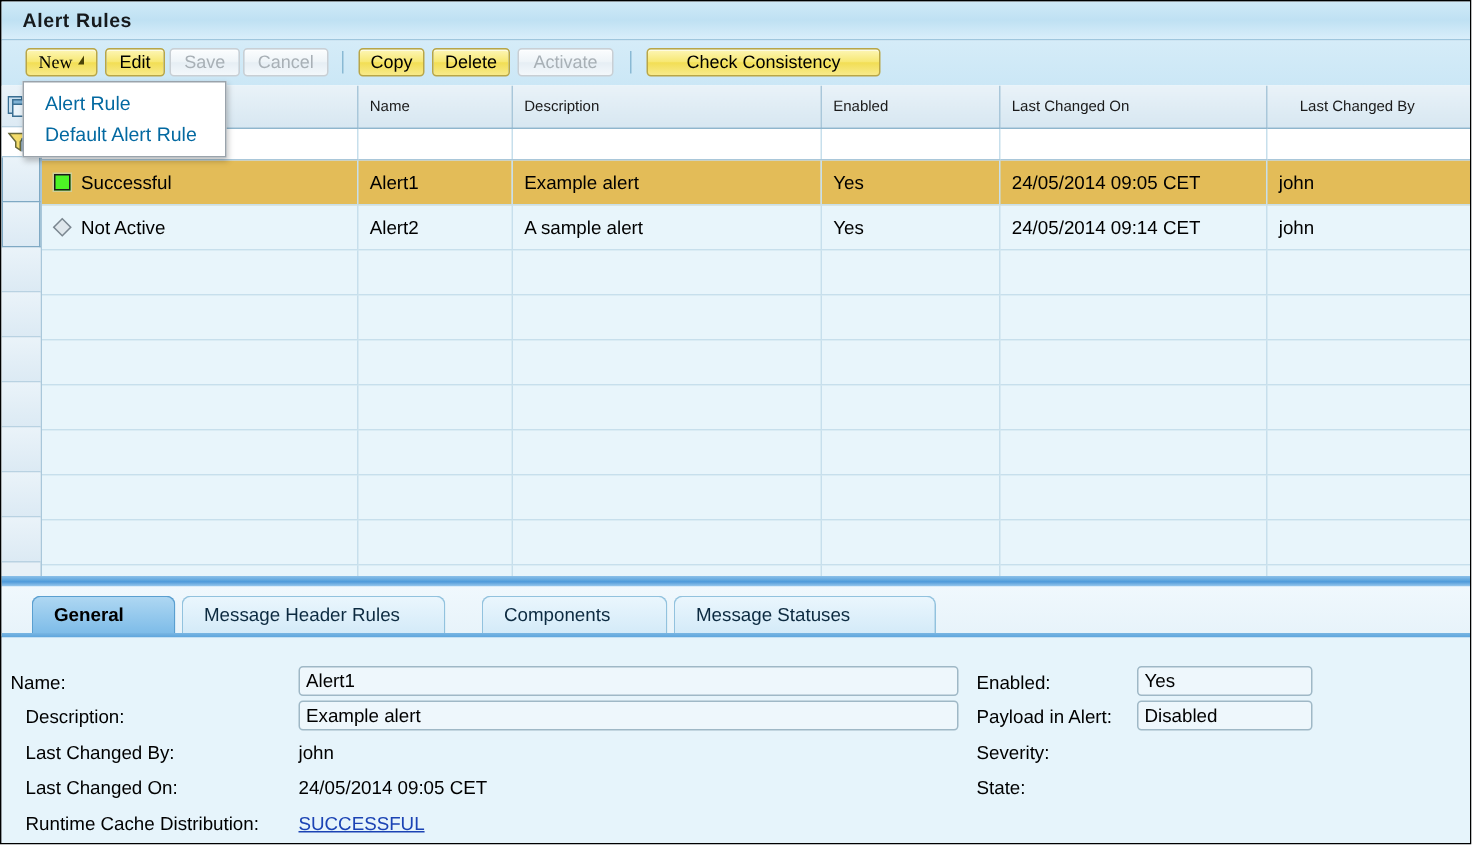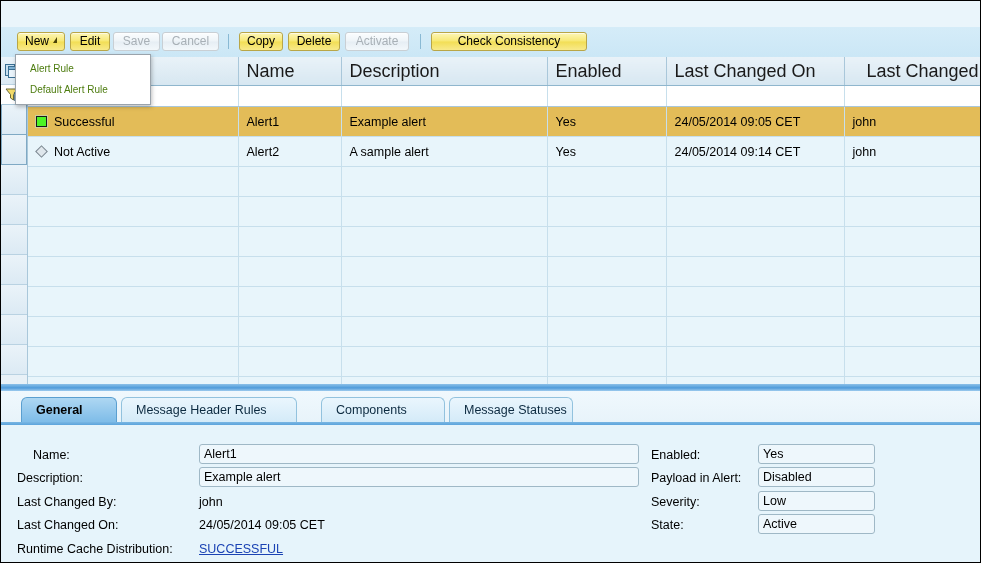--- a/index.html
+++ b/index.html
@@ -104,22 +104,22 @@
     border: 1px solid #9aa3ab;
     box-shadow: 1px 2px 4px rgba(0,0,0,0.25);
     z-index: 50;
     padding: 3px 0 4px 0;
     box-sizing: border-box;
   }
   .menu-item {
     height: 21px;
     line-height: 21px;
     padding-left: 14px;
-    font-size: 10px;
-    color: #4d7c0f;
+    font-size: 13px;
+    color: #0369a1;
     white-space: nowrap;
     cursor: pointer;
   }
 
   
   .grid {
     position: absolute;
     left: 0; top: 56px;
     width: 979px;
     height: 327px;
@@ -155,21 +155,21 @@
     border-collapse: collapse;
     table-layout: fixed;
     width: 952px;
   }
   table.rules th {
     height: 28px;
     background: linear-gradient(to bottom, #e9f2f8 0%, #d7e7f1 100%);
     border-right: 1px solid #a9c7da;
     border-bottom: 1px solid #8fb6cd;
     font-weight: normal;
-    font-size: 18px;
+    font-size: 10px;
     text-align: left;
     padding: 0 0 0 8px;
     color: #1a1a1a;
     white-space: nowrap;
   }
   table.rules td {
     height: 29px;
     border-right: 1px solid #c7dfec;
     border-bottom: 1px solid #c7dfec;
     padding: 0 0 0 8px;
@@ -297,23 +297,26 @@
     text-decoration: underline;
     cursor: pointer;
     white-space: nowrap;
   }
 </style>
 </head>
 <body>
 
 <div id="app">
 
+  <div class="titlebar">
+    <div class="title">Alert Rules</div>
+  </div>
 
   <div class="toolbar">
-    <div class="btn" style="left:16px;width:48px;">
+    <div class="btn" style="left:16px;width:48px;font-family:Liberation Serif, serif;">
       <span>New</span><span class="caret"></span>
     </div>
     <div class="btn" style="left:69px;width:40px;">Edit</div>
     <div class="btn disabled" style="left:112px;width:47px;">Save</div>
     <div class="btn disabled" style="left:161px;width:57px;">Cancel</div>
     <div class="tb-sep" style="left:227px;"></div>
     <div class="btn" style="left:238px;width:44px;">Copy</div>
     <div class="btn" style="left:287px;width:52px;">Delete</div>
     <div class="btn disabled" style="left:344px;width:64px;">Activate</div>
     <div class="tb-sep" style="left:419px;"></div>
@@ -479,27 +482,27 @@
       </tbody>
     </table>
   </div>
 
   <div class="divider"></div>
 
   <div class="tabstrip">
     <div class="tab active" style="left:20px;width:96px;">General</div>
     <div class="tab" style="left:120px;width:176px;">Message Header Rules</div>
     <div class="tab" style="left:320px;width:124px;">Components</div>
-    <div class="tab" style="left:448px;width:124px;">Message Statuses</div>
+    <div class="tab" style="left:448px;width:175px;">Message Statuses</div>
   </div>
   <div class="tabline"></div>
 
   <div class="detail">
 
-    <div class="frm-label" style="left:32px;top:23px;">Name:</div>
+    <div class="frm-label" style="left:6px;top:23px;">Name:</div>
     <div class="frm-input" style="left:198px;top:19px;width:440px;">Alert1</div>
 
     <div class="frm-label" style="left:16px;top:46px;">Description:</div>
     <div class="frm-input" style="left:198px;top:42px;width:440px;">Example alert</div>
 
     <div class="frm-label" style="left:16px;top:70px;">Last Changed By:</div>
     <div class="frm-static" style="left:198px;top:70px;">john</div>
 
     <div class="frm-label" style="left:16px;top:93px;">Last Changed On:</div>
     <div class="frm-static" style="left:198px;top:93px;">24/05/2014 09:05 CET</div>
@@ -507,19 +510,17 @@
     <div class="frm-label" style="left:16px;top:117px;">Runtime Cache Distribution:</div>
     <div class="frm-link" style="left:198px;top:117px;">SUCCESSFUL</div>
 
     <div class="frm-label" style="left:650px;top:23px;">Enabled:</div>
     <div class="frm-input" style="left:757px;top:19px;width:117px;">Yes</div>
 
     <div class="frm-label" style="left:650px;top:46px;">Payload in Alert:</div>
     <div class="frm-input" style="left:757px;top:42px;width:117px;">Disabled</div>
 
     <div class="frm-label" style="left:650px;top:70px;">Severity:</div>
-    <div class="frm-input" style="left:757px;top:66px;width:117px;">Low</div>
 
     <div class="frm-label" style="left:650px;top:93px;">State:</div>
-    <div class="frm-input" style="left:757px;top:89px;width:117px;">Active</div>
   </div>
 
 </div>
 
 </body></html>

